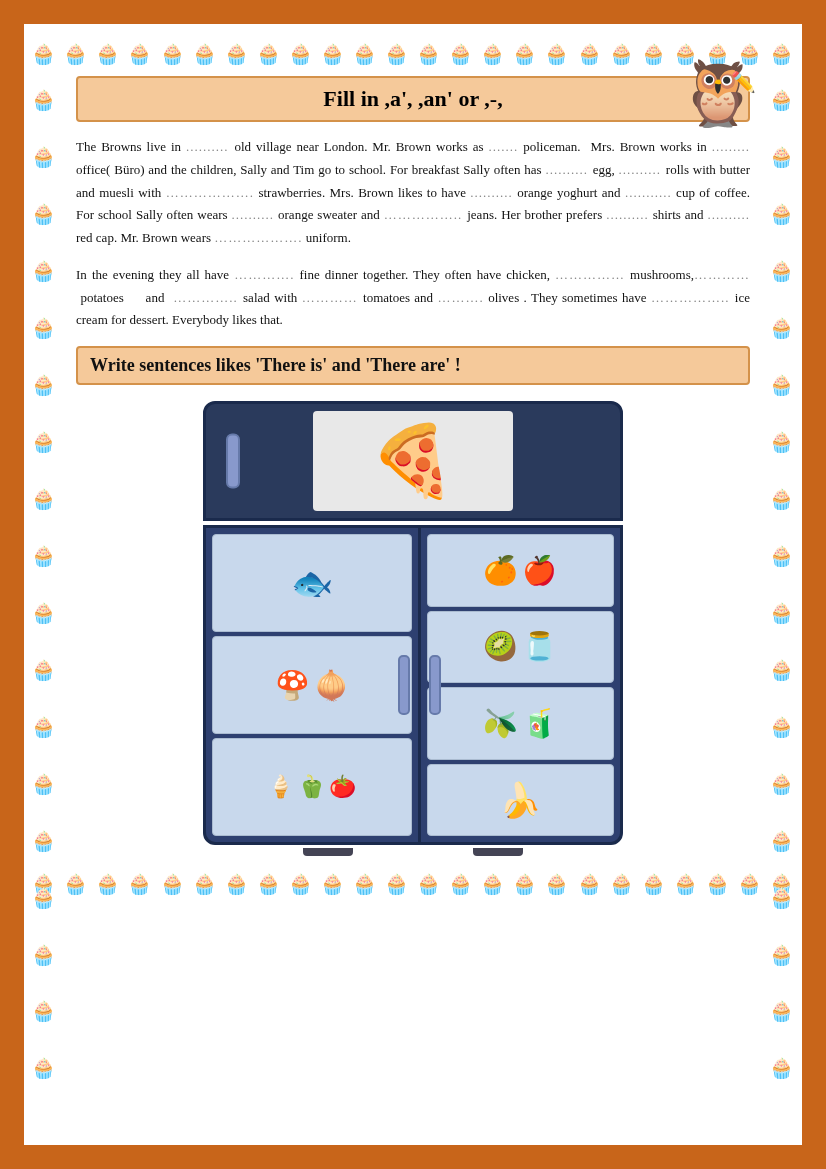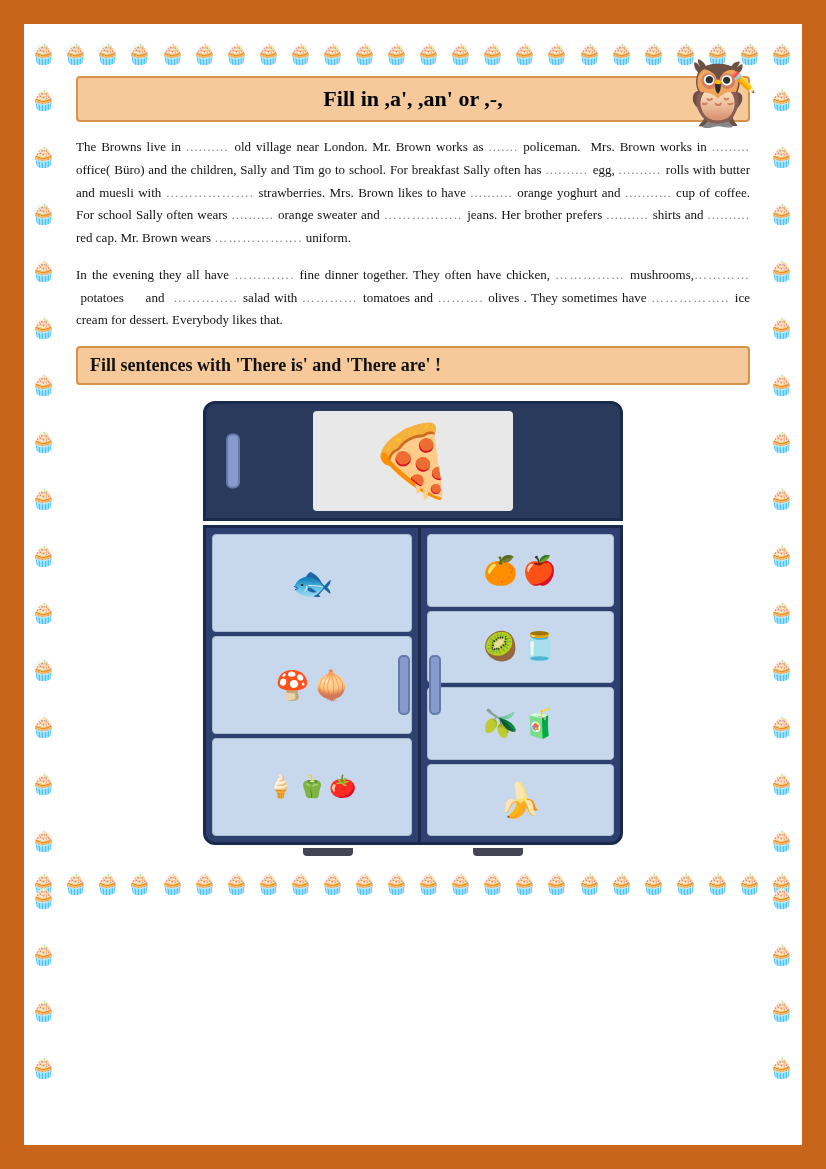--- a/index.html
+++ b/index.html
@@ -321,21 +321,21 @@
 
     <div class="paragraph">
       The Browns live in <span class="dots">..........  </span> old village near London. Mr. Brown works as <span class="dots">.......</span> policeman. &nbsp;Mrs. Brown works in <span class="dots">.........</span> office( Büro) and the children, Sally and Tim go to school. For breakfast Sally often has <span class="dots">.......... </span>egg, <span class="dots">..........  </span>rolls with butter and muesli with <span class="dots">……………….</span> strawberries. Mrs. Brown likes to have <span class="dots">..........</span> orange yoghurt and <span class="dots">...........</span> cup of coffee. For school Sally often wears <span class="dots">..........</span> orange sweater and <span class="dots">…………….. </span>jeans. Her brother prefers <span class="dots">..........</span> shirts and <span class="dots">..........</span> red cap. Mr. Brown wears <span class="dots">……………….</span> uniform.
     </div>
 
     <div class="paragraph">
       In the evening they all have <span class="dots">………….</span> fine dinner together. They often have chicken, <span class="dots">……………</span> mushrooms,<span class="dots">…………</span> &nbsp;potatoes &nbsp;&nbsp;&nbsp; and &nbsp;<span class="dots">…………..  </span>salad with <span class="dots"> ………… </span>tomatoes and <span class="dots">……….</span> olives . They sometimes have <span class="dots">…………….. </span>ice cream for dessert. Everybody likes that.
     </div>
 
     <div class="section-header">
-      <span>Fill sentences with 'There is' and 'There are' !</span>
+      <span>Write sentences likes 'There is' and 'There are' !</span>
     </div>
 
     <div class="fridge-container">
       <div class="fridge">
 
         <div class="freezer-top">
           <div class="freezer-handle"></div>
           <div class="freezer-content">
             <span style="font-size:70px;">🍕</span>
           </div>

